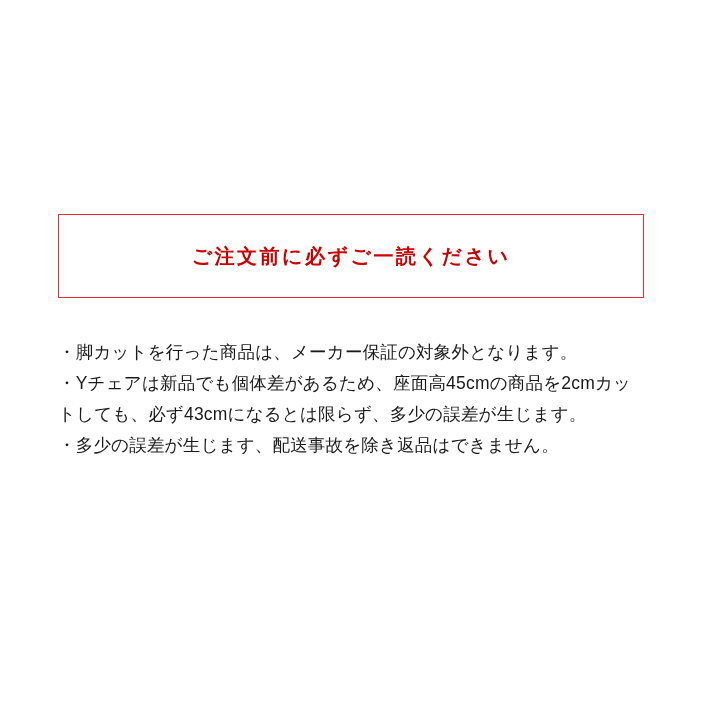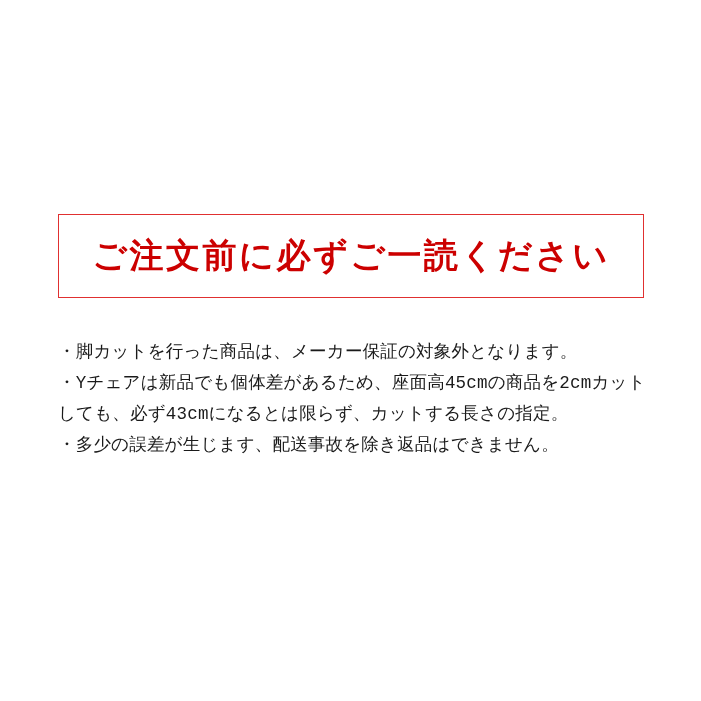--- a/index.html
+++ b/index.html
@@ -26,52 +26,52 @@
     width: 586px;
     height: 84px;
     box-sizing: border-box;
     border: 1px solid #e03030;
     display: flex;
     align-items: center;
     justify-content: center;
   }
   .notice-title {
     color: #cc0000;
-    font-size: 34px;
+    font-size: 20px;
     font-weight: bold;
     letter-spacing: 2.5px;
     white-space: nowrap;
     font-family: "DejaVu Sans", sans-serif;
   }
   .body-list {
     position: absolute;
     left: 58px;
     top: 337px;
     width: 590px;
   }
   .body-line {
     color: #1a1a1a;
     font-size: 17.5px;
     line-height: 31px;
     letter-spacing: 0.2px;
     white-space: nowrap;
-    font-family: Liberation Mono, monospace;
+    font-family: Liberation Sans, sans-serif;
   }
   .body-line.wrap {
     white-space: normal;
   }
 </style>
 </head>
 <body>
 
 <div class="page">
 
   <div class="notice-box">
     <div class="notice-title">ご注文前に必ずご一読ください</div>
   </div>
 
   <div class="body-list">
     <div class="body-line">・脚カットを行った商品は、メーカー保証の対象外となります。</div>
-    <div class="body-line wrap">・Yチェアは新品でも個体差があるため、座面高45cmの商品を2cmカットしても、必ず43cmになるとは限らず、カットする長さの指定。</div>
+    <div class="body-line wrap">・Yチェアは新品でも個体差があるため、座面高45cmの商品を2cmカットしても、必ず43cmになるとは限らず、多少の誤差が生じます。</div>
     <div class="body-line">・多少の誤差が生じます、配送事故を除き返品はできません。</div>
   </div>
 
 </div>
 
 </body></html>

